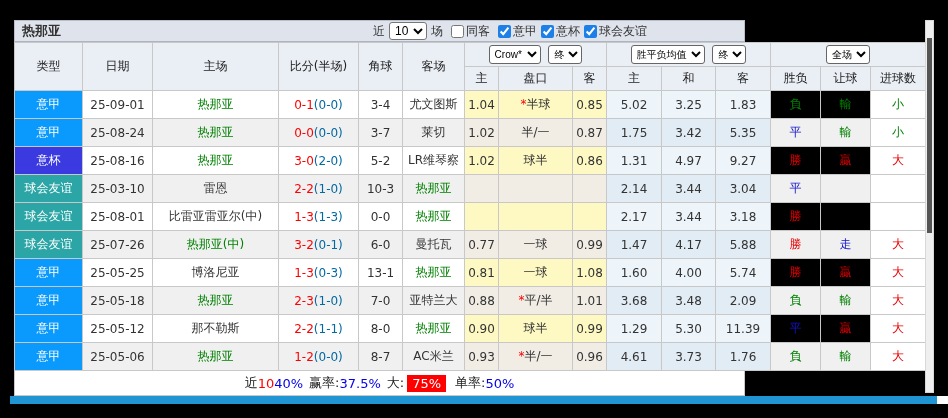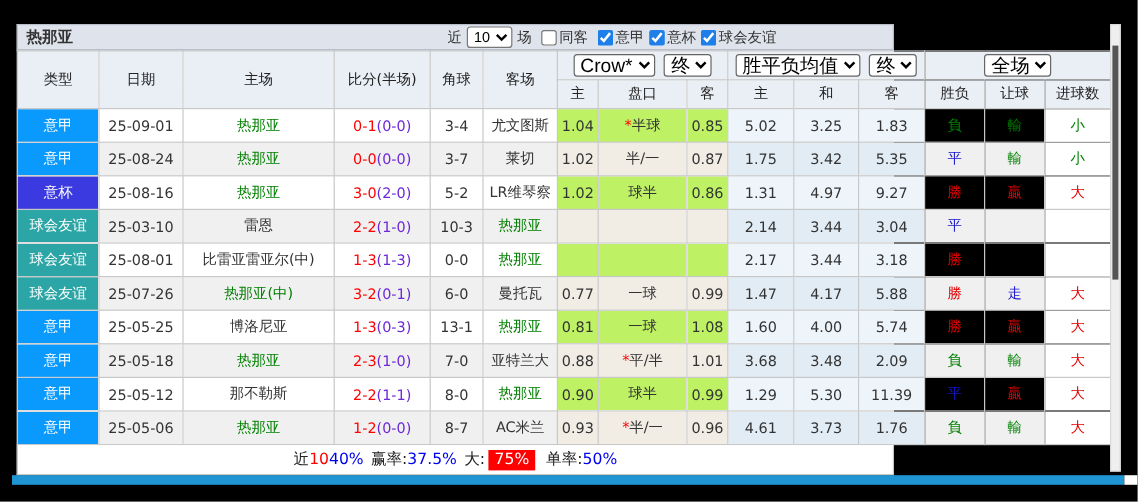--- a/index.html
+++ b/index.html
@@ -17,35 +17,35 @@
   .toolbar{position:absolute;left:358px;top:0;height:100%;display:flex;align-items:center;gap:4px;white-space:nowrap;}
   .toolbar select{font-size:12px;height:18px;border:1px solid #777;border-radius:3px;background:#fff;padding:0 1px;}
   .toolbar input[type=checkbox]{width:13px;height:13px;margin:0 2px 0 4px;accent-color:#1f7fe8;vertical-align:middle;}
   .toolbar label{display:flex;align-items:center;}
   
   table{border-collapse:collapse;table-layout:fixed;width:911px;}
   th,td{border:1px solid #c8c8c8;text-align:center;padding:0;overflow:hidden;white-space:nowrap;}
   thead th{background:#eaeef5;font-weight:normal;color:#222;}
   thead tr.group th{height:23px;}
   thead tr.sub th{height:23px;}
-  thead select{font-size:16px;height:19px;border:1px solid #666;border-radius:3px;background:#fff;margin:0 2px;padding:0 1px;}
+  thead select{font-size:10px;height:19px;border:1px solid #666;border-radius:3px;background:#fff;margin:0 2px;padding:0 1px;}
   tbody td{height:27px;}
   
-  td.crow{background:#bef264;}
+  td.crow{background:#fef9c3;}
   tr.stripe td.crow{background:#f1ede5;}
   td.avg{background:#edf5fb;}
   tr.stripe td.avg{background:#e2ecf4;}
   tr.stripe td.plain{background:#f0f0f0;}
   td.goalcol{background:#fff;}
   
   td.type{color:#fff;}
   
   .team-self{color:#008000;}
   .score-main{color:#ff0000;}
-  .score-half{color:#6d28d9;}
+  .score-half{color:#0369a1;}
   .txt-r{color:#e60000;}
   .txt-g{color:#008000;}
   .txt-b{color:#1414cc;}
   
   .summary{
     height:24px;border:1px solid #c8c8c8;border-top:none;background:#fff;
     display:flex;align-items:center;justify-content:center;font-size:13px;color:#222;
   }
   .summary .blue{color:#0000ee;}
   .summary .red{color:#ff0000;}

